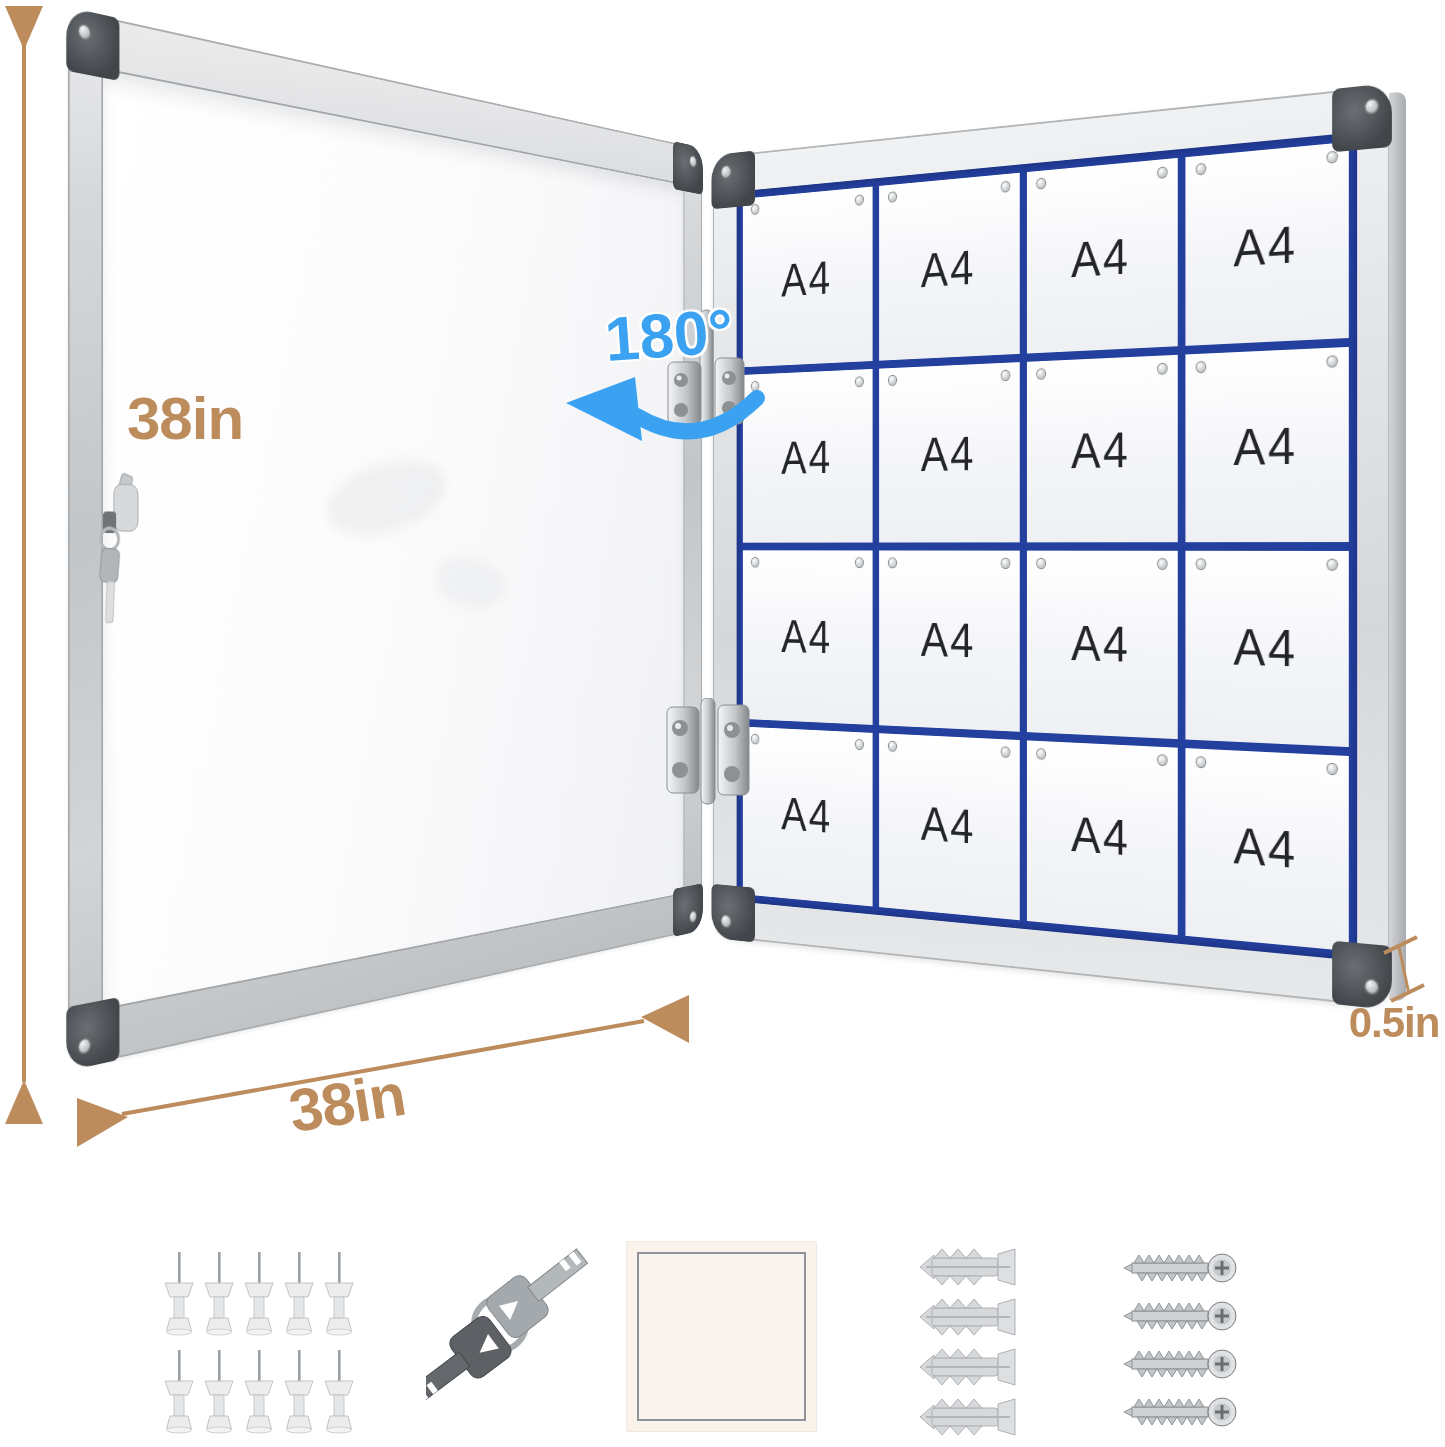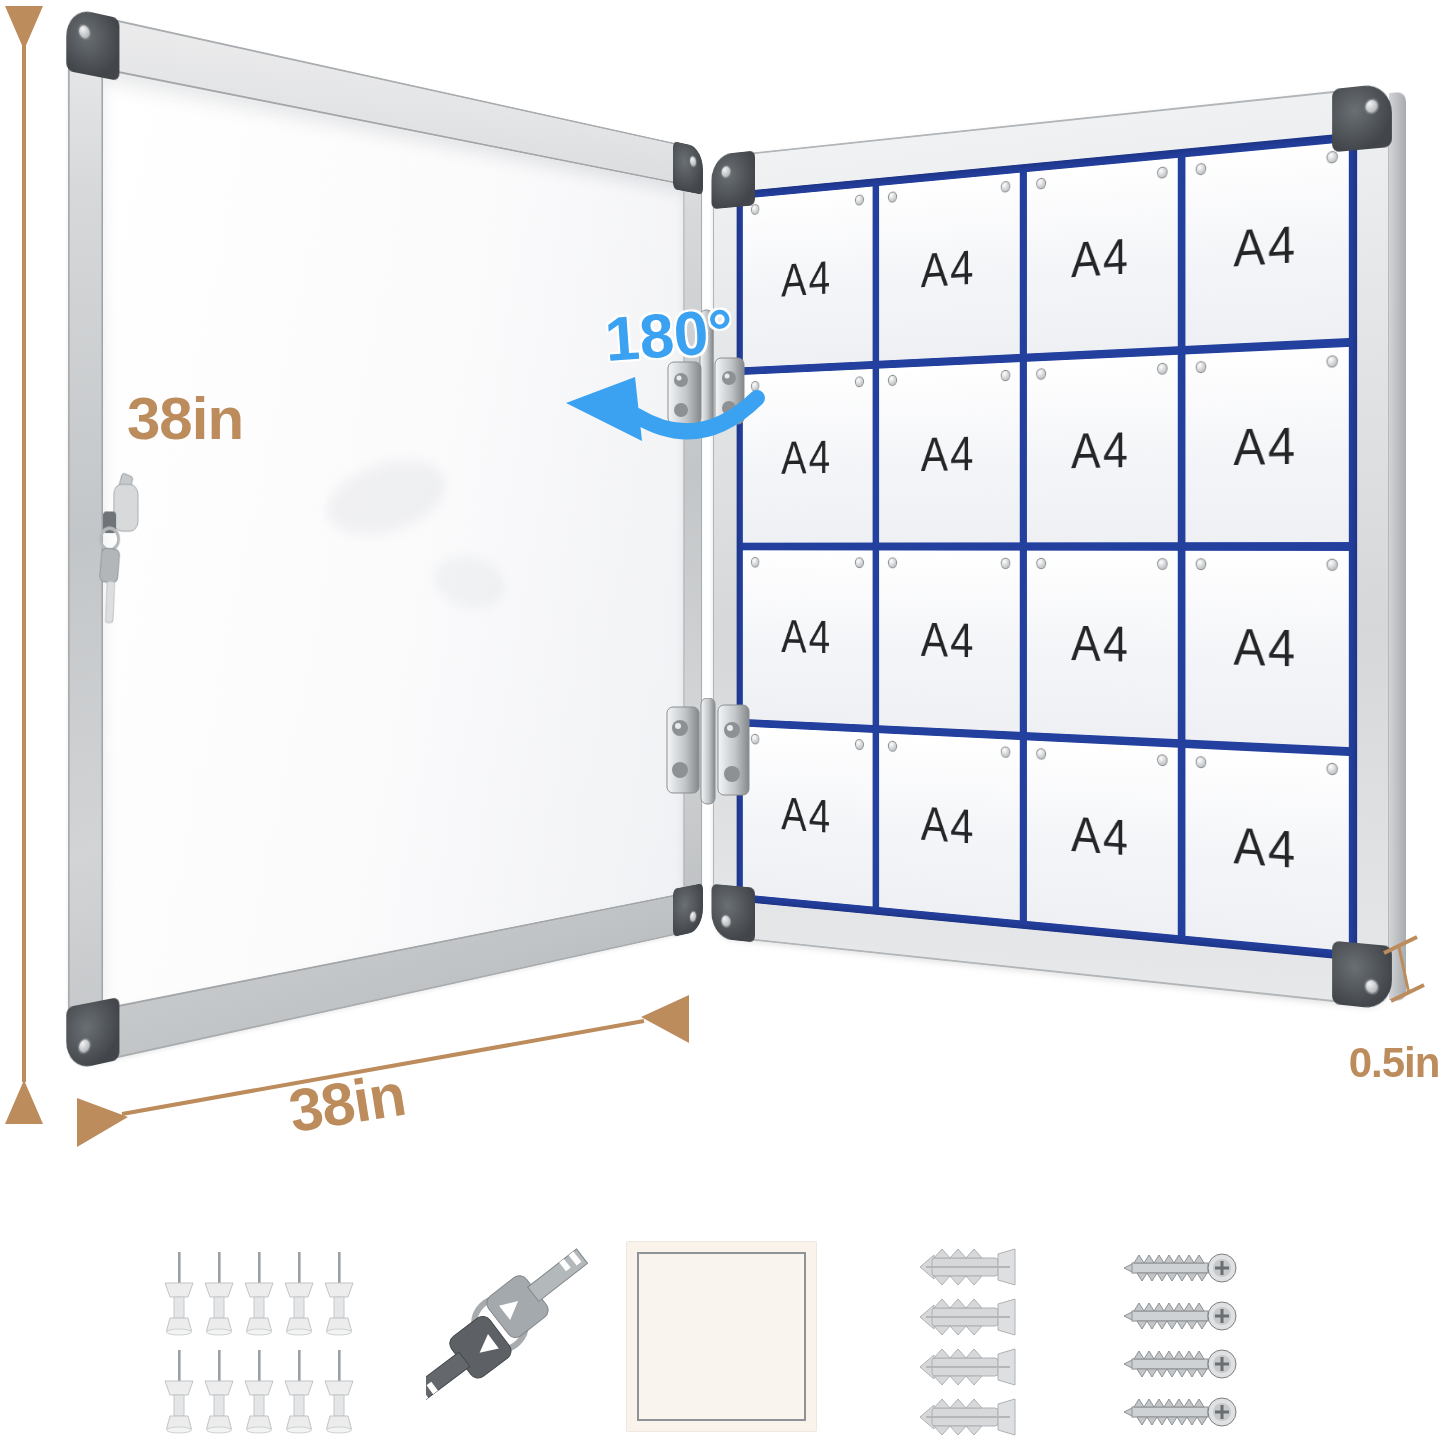--- a/index.html
+++ b/index.html
@@ -254,21 +254,21 @@
       <line x1="1391" y1="1001" x2="1424" y2="985" style="stroke:var(--dimension-annotation,#bd8c5d)" stroke-width="4"></line>
       <line x1="1399" y1="947" x2="1409" y2="994" style="stroke:var(--dimension-annotation,#bd8c5d)" stroke-width="3"></line>
     </g>
     <g>
       <path d="M637 416 Q 700 454 757 398" fill="none" style="stroke:var(--angle-annotation,#3aa2f0)" stroke-width="16" stroke-linecap="round"></path>
       <polygon points="566,403 635,377 642,441" style="fill:var(--angle-annotation,#3aa2f0)"></polygon>
     </g>
   </svg>
   <div class="dim-label h-label" style="left:185px;top:418px;">38in</div>
   <div class="dim-label w-label" style="left:347px;top:1103px;">38in</div>
-  <div class="dim-label t-label" style="left:1394px;top:1023px;margin-top:40px;">0.5in</div>
+  <div class="dim-label t-label" style="left:1394px;top:1023px;">0.5in</div>
   <div class="angle-label" style="left:669px;top:335px;">180°</div>
 
   <div class="acc pins-grid">
 
       <svg width="34" height="90" viewBox="0 0 34 90">
         <rect x="16" y="0" width="2.6" height="31" fill="#9aa0a4"></rect>
         <path d="M3 31 H31 L26 45 H8 Z" fill="#ededee" stroke="#c2c4c6"></path>
         <rect x="12" y="45" width="10" height="21" fill="#e4e6e7" stroke="#c6c8ca"></rect>
         <path d="M8 66 H26 L29.5 79 H4.5 Z" fill="#ececed" stroke="#c2c4c6"></path>
         <ellipse cx="17" cy="80" rx="12.5" ry="3" fill="#f2f3f3" stroke="#cfd1d2"></ellipse>

